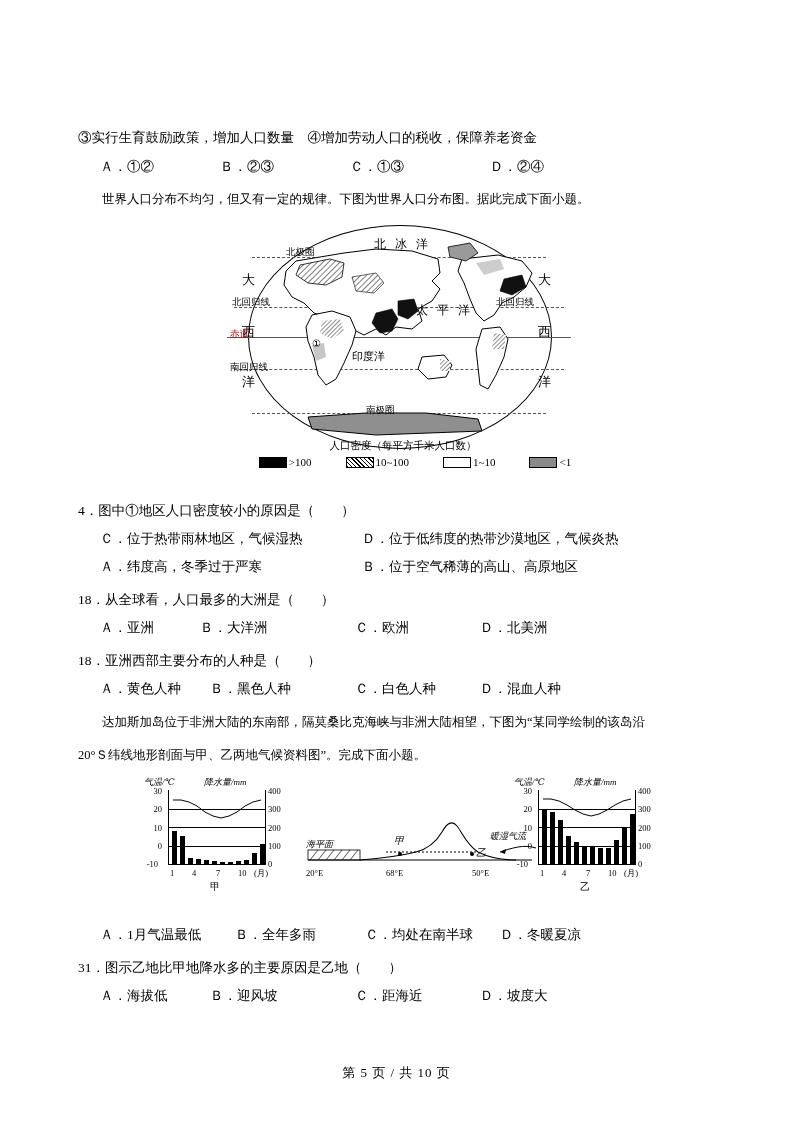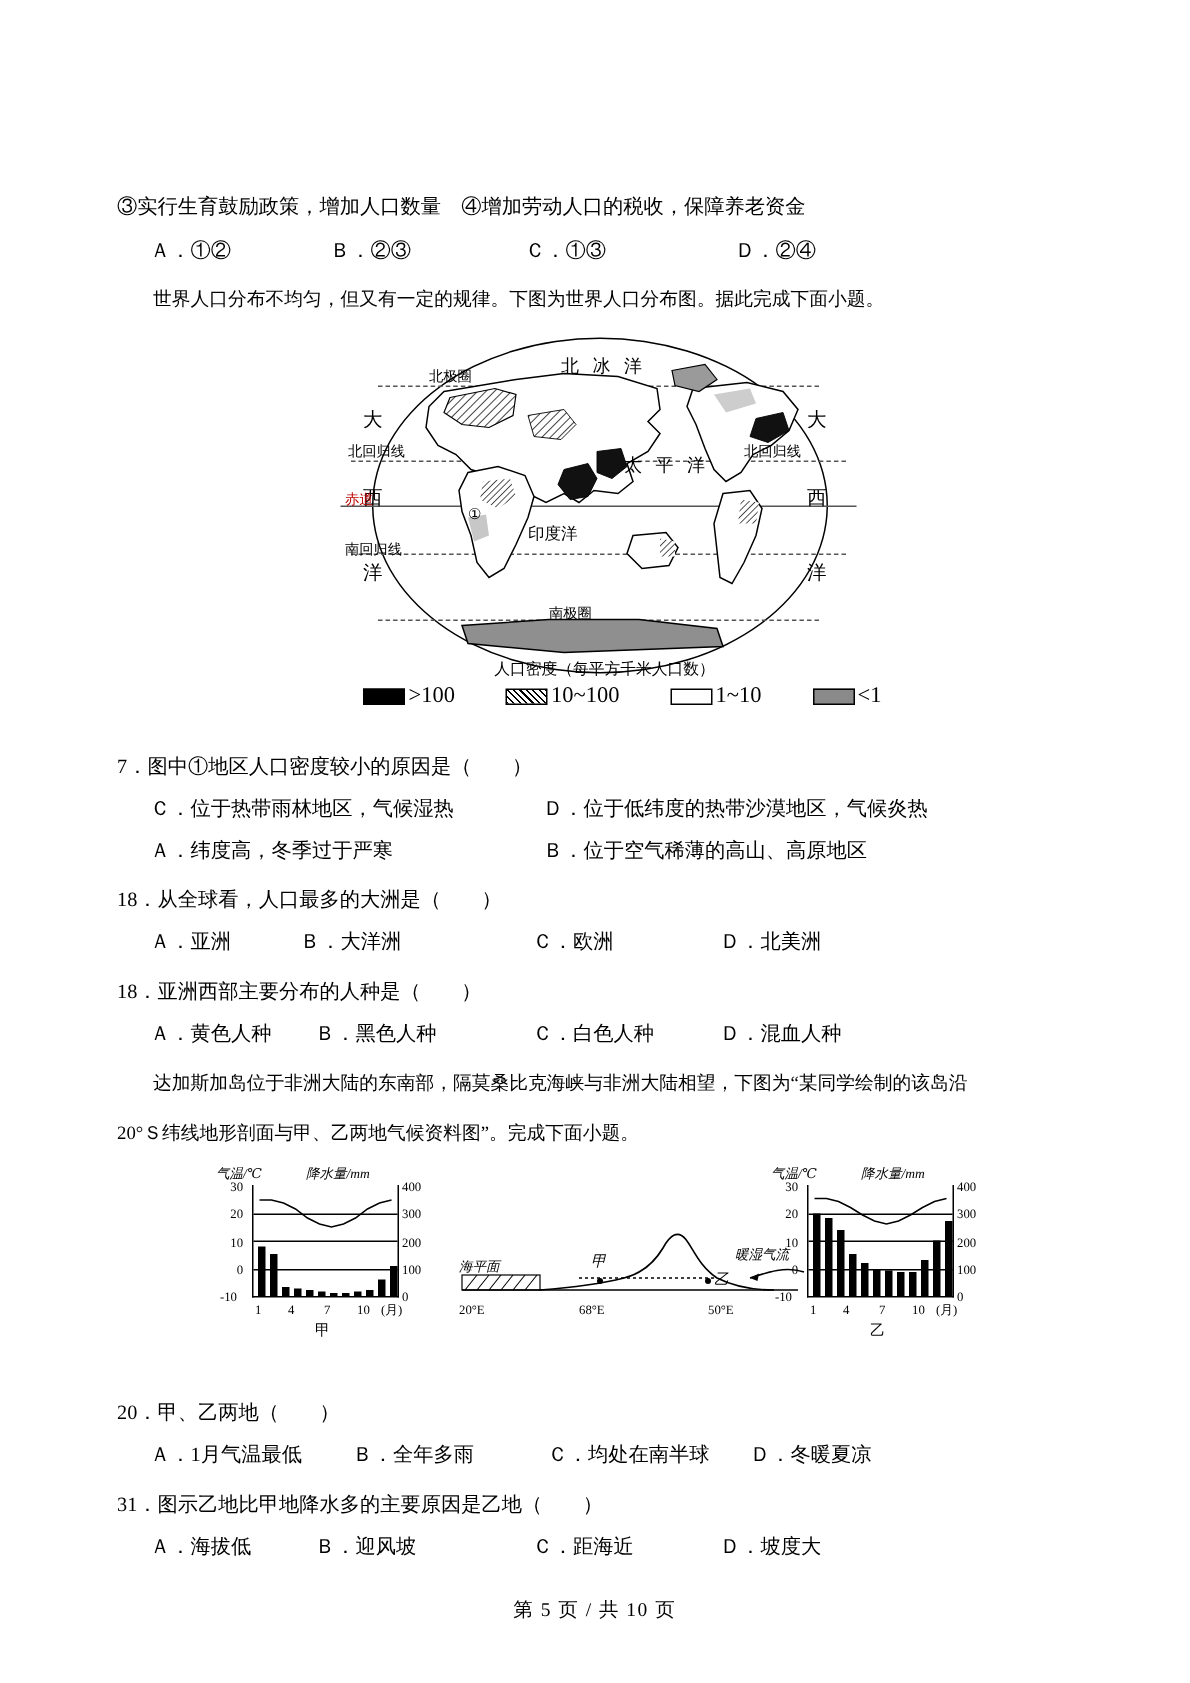--- a/index.html
+++ b/index.html
@@ -119,21 +119,21 @@
     display:inline-block;
     width:26px;height:9px;
     border:0.8px solid #000;
     margin-right:2px;
     vertical-align:middle;
   }
   .sw.black{background:#000;}
   .sw.hatch45{background-image:repeating-linear-gradient(45deg,#000 0 1px,#fff 1px 3px);}
   .sw.white{background:#fff;}
   .sw.gray{background:#8a8a8a;}
-  .legend-item{display:flex;align-items:center;font-size:15px;padding-left:24px;}
+  .legend-item{display:flex;align-items:center;font-size:11px;padding-left:24px;}
   
   .climate-wrap{
     position:relative;
     width:640px;
     height:140px;
     margin-top:10px;
   }
   .chart{
     position:absolute;
     font-size:9px;
@@ -286,21 +286,21 @@
             <span>1~10</span>
           </div>
           <div class="legend-item">
             <span class="sw gray"></span>
             <span>&lt;1</span>
           </div>
         </div>
       </div>
     </div>
 
-    <div class="q-line" style="margin-top:4px;">7．图中①地区人口密度较小的原因是（　　）</div>
+    <div class="q-line" style="margin-top:4px;">4．图中①地区人口密度较小的原因是（　　）</div>
     <div class="opts">
       <span style="width:262px">Ｃ．位于热带雨林地区，气候湿热</span>
       <span>Ｄ．位于低纬度的热带沙漠地区，气候炎热</span>
     </div>
     <div class="opts">
       <span style="width:262px">Ａ．纬度高，冬季过于严寒</span>
       <span>Ｂ．位于空气稀薄的高山、高原地区</span>
     </div>
 
     <div class="q-line">18．从全球看，人口最多的大洲是（　　）</div>
@@ -450,21 +450,20 @@
         <div class="ticklab" style="left:32px;top:92px;">1</div>
         <div class="ticklab" style="left:54px;top:92px;">4</div>
         <div class="ticklab" style="left:78px;top:92px;">7</div>
         <div class="ticklab" style="left:100px;top:92px;">10</div>
         <div class="ticklab" style="left:116px;top:92px;">(月)</div>
 
         <div class="cap-center" style="left:62px;top:104px;width:30px;">乙</div>
       </div>
     </div>
 
-    <div class="q-line" style="margin-top:16px;">20．甲、乙两地（　　）</div>
     <div class="opts">
       <span style="width:135px">Ａ．1月气温最低</span>
       <span style="width:130px">Ｂ．全年多雨</span>
       <span style="width:135px">Ｃ．均处在南半球</span>
       <span>Ｄ．冬暖夏凉</span>
     </div>
 
     <div class="q-line">31．图示乙地比甲地降水多的主要原因是乙地（　　）</div>
     <div class="opts">
       <span style="width:110px">Ａ．海拔低</span>

